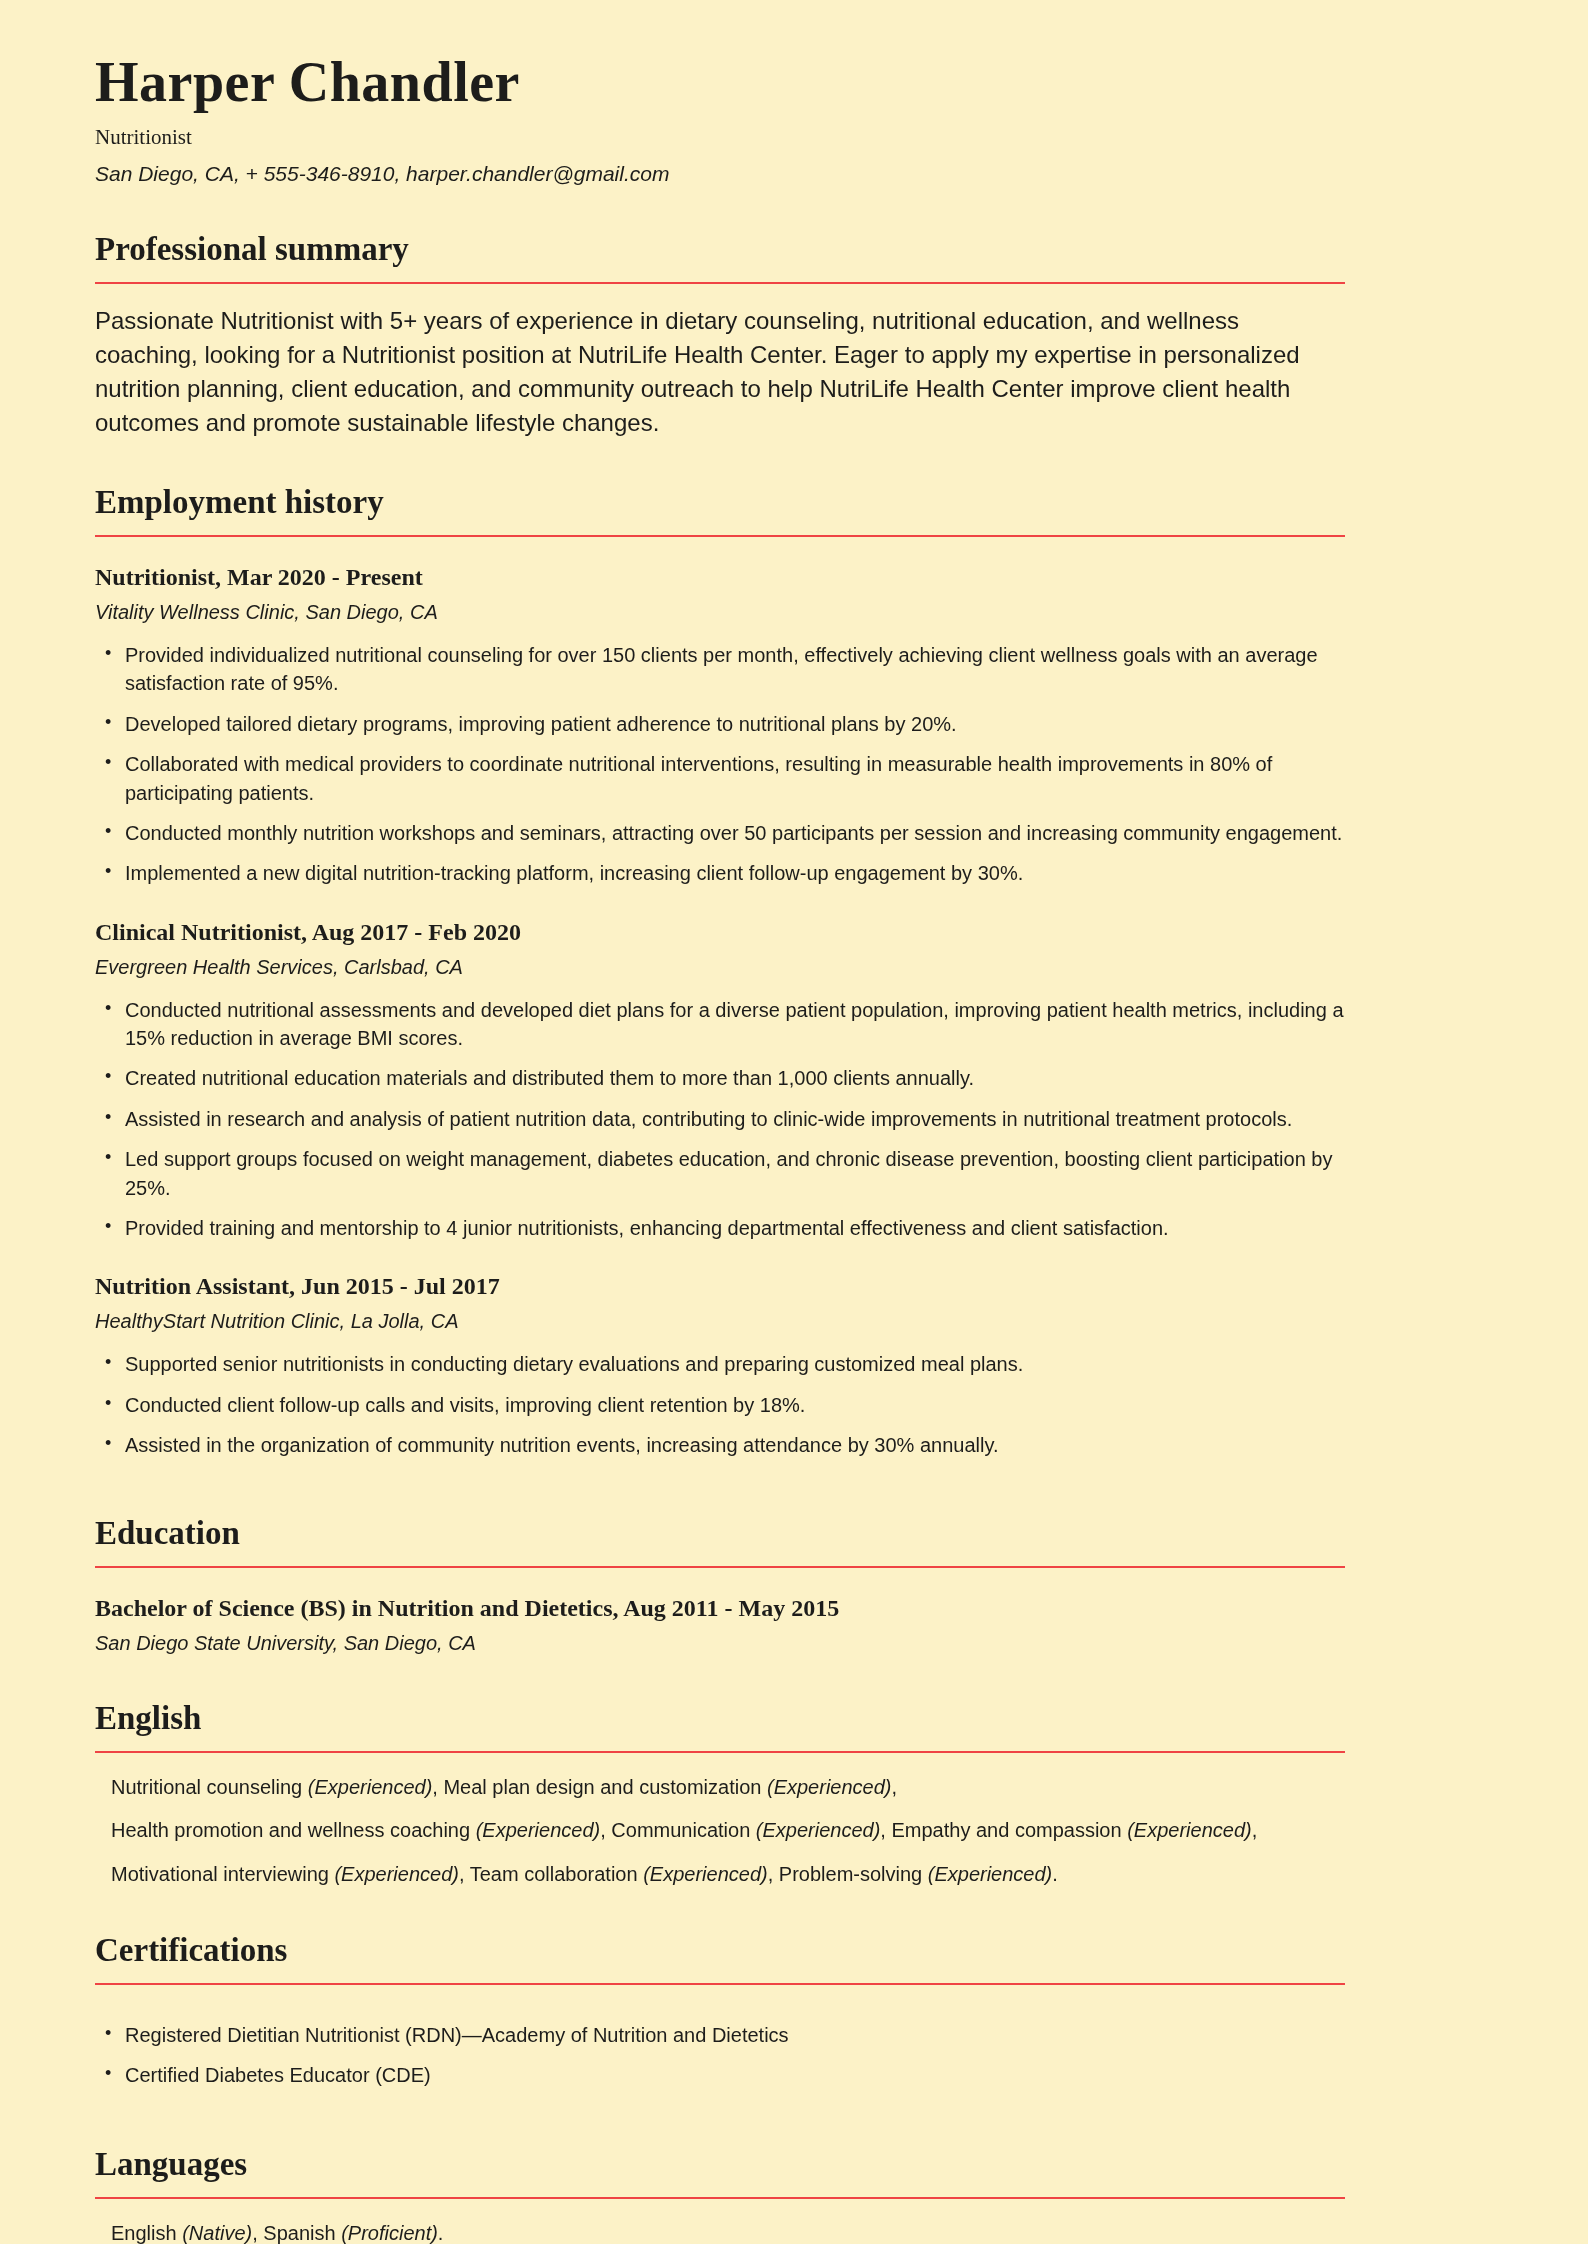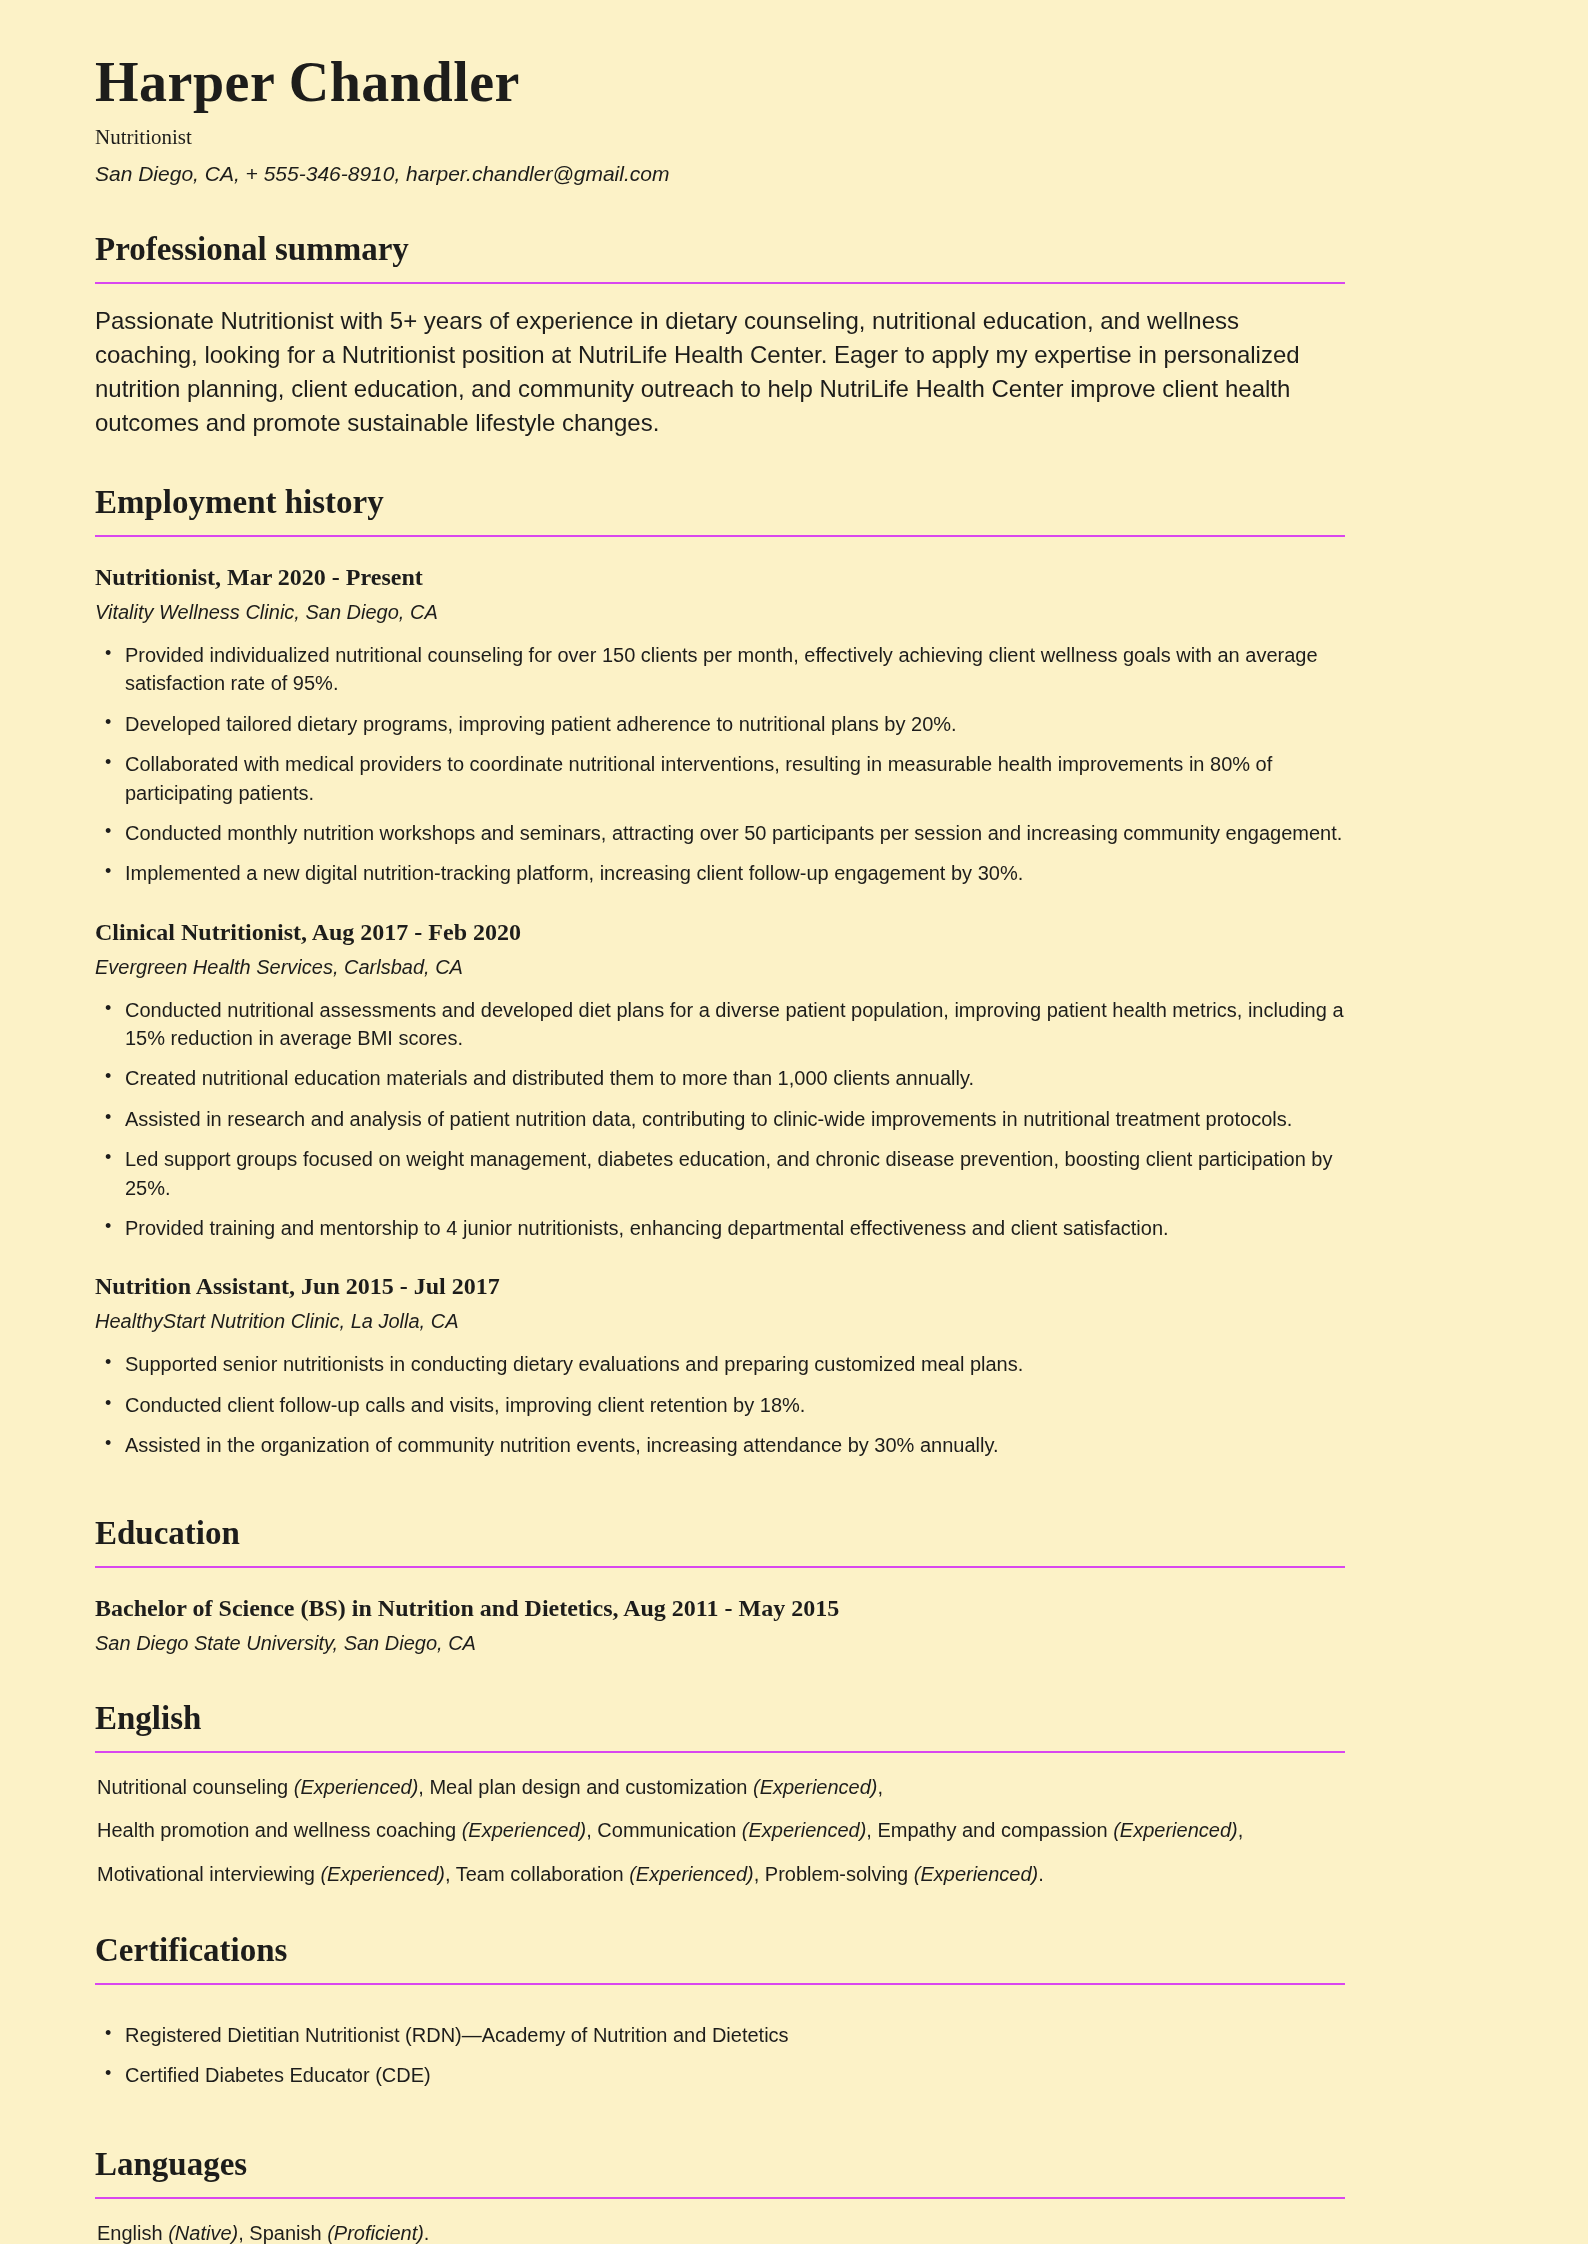--- a/index.html
+++ b/index.html
@@ -39,21 +39,21 @@
     line-height: 1.3;
   }
   
   h2.section-heading {
     font-family: "Liberation Serif", serif;
     font-weight: 700;
     font-size: 33px;
     line-height: 1.15;
     margin: 0;
     padding: 44px 0 13px 0;
-    border-bottom: 2px solid #d946ef;
+    border-bottom: 2px solid #ef4444;
   }
   .section-body { padding-top: 20px; }
   p.body-text {
     font-size: 24px;
     line-height: 1.42;
     margin: 0;
   }
   
   .job { margin-top: 6px; }
   .job + .job { margin-top: 30px; }
@@ -86,21 +86,21 @@
     content: "\2022";
     position: absolute;
     left: 10px;
     top: 0;
     font-size: 18px;
   }
   
   .flow-line {
     font-size: 20px;
     line-height: 1.42;
-    margin: 0 0 15px 2px;
+    margin: 0 0 15px 16px;
   }
   .flow-line:last-child { margin-bottom: 0; }
   em { font-style: italic; }
 </style>
 </head>
 <body>
 
 <div class="page">
 
   <header>

